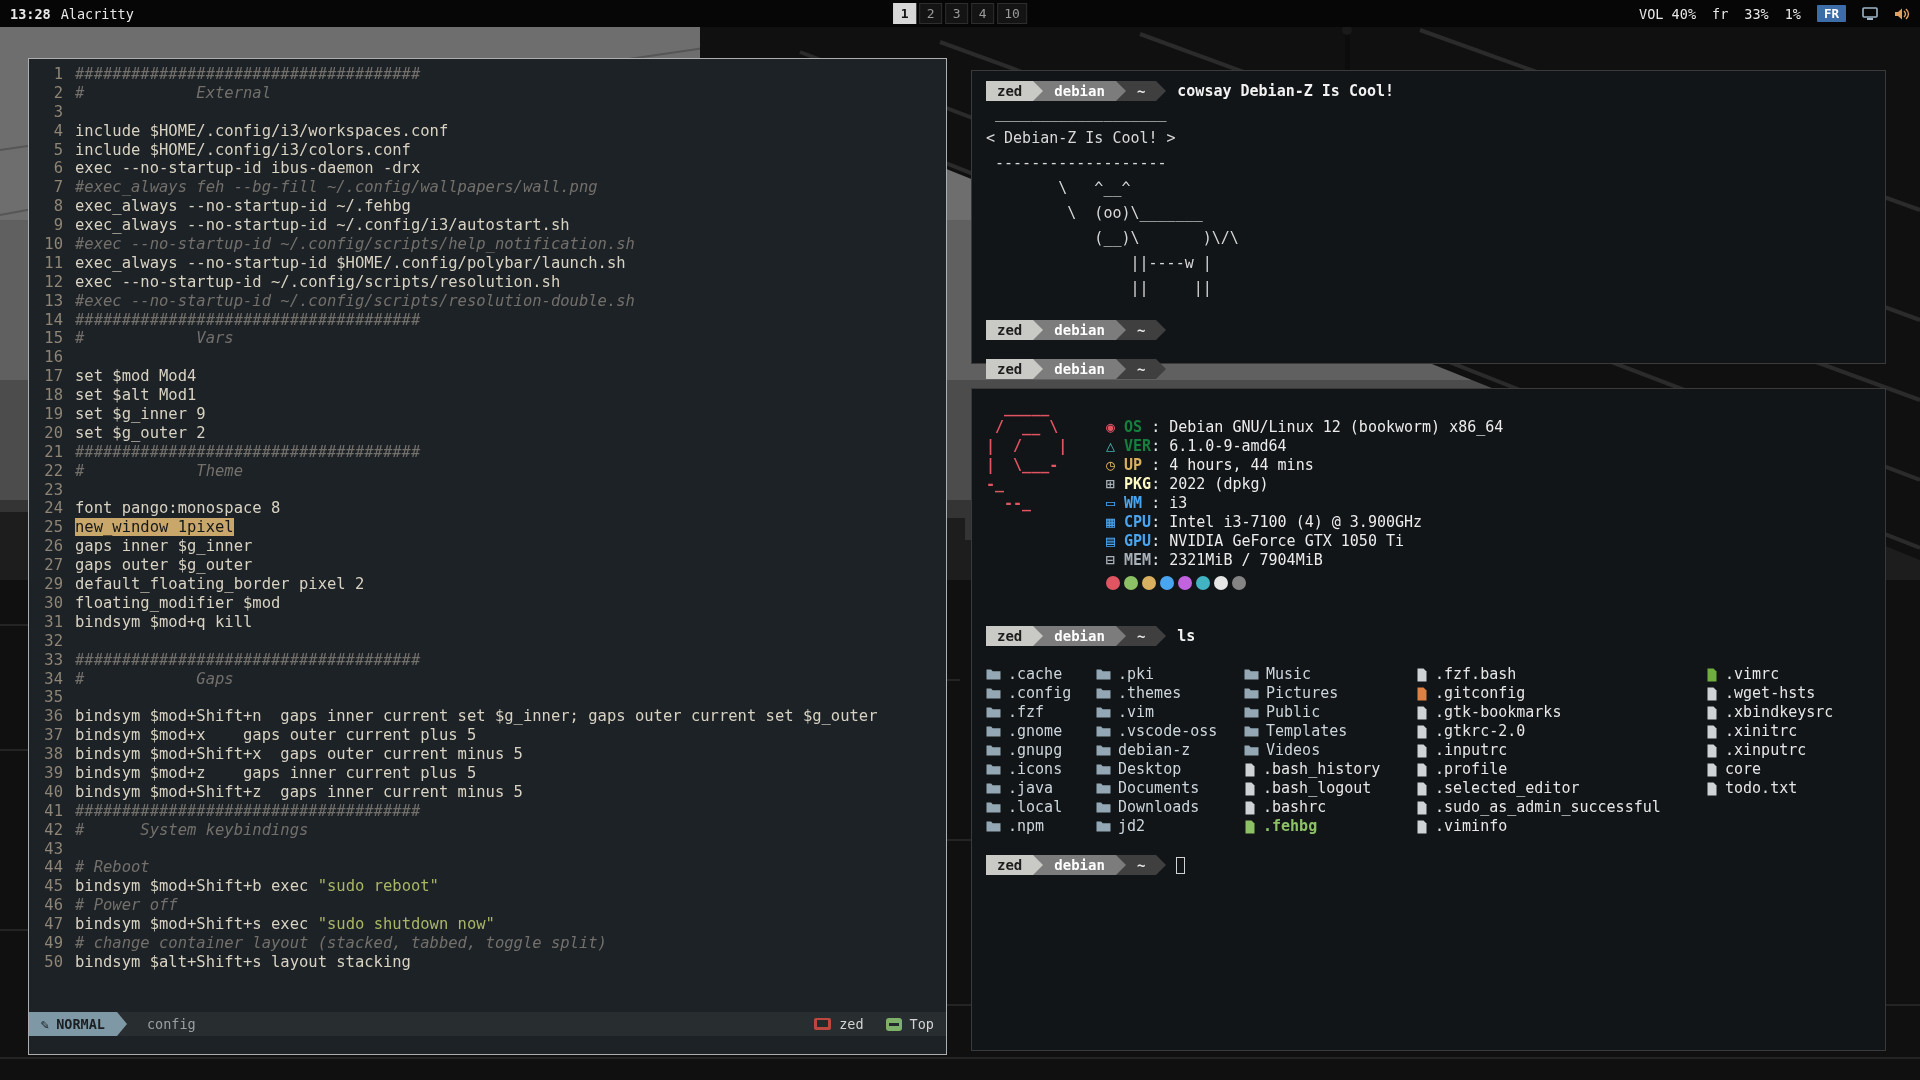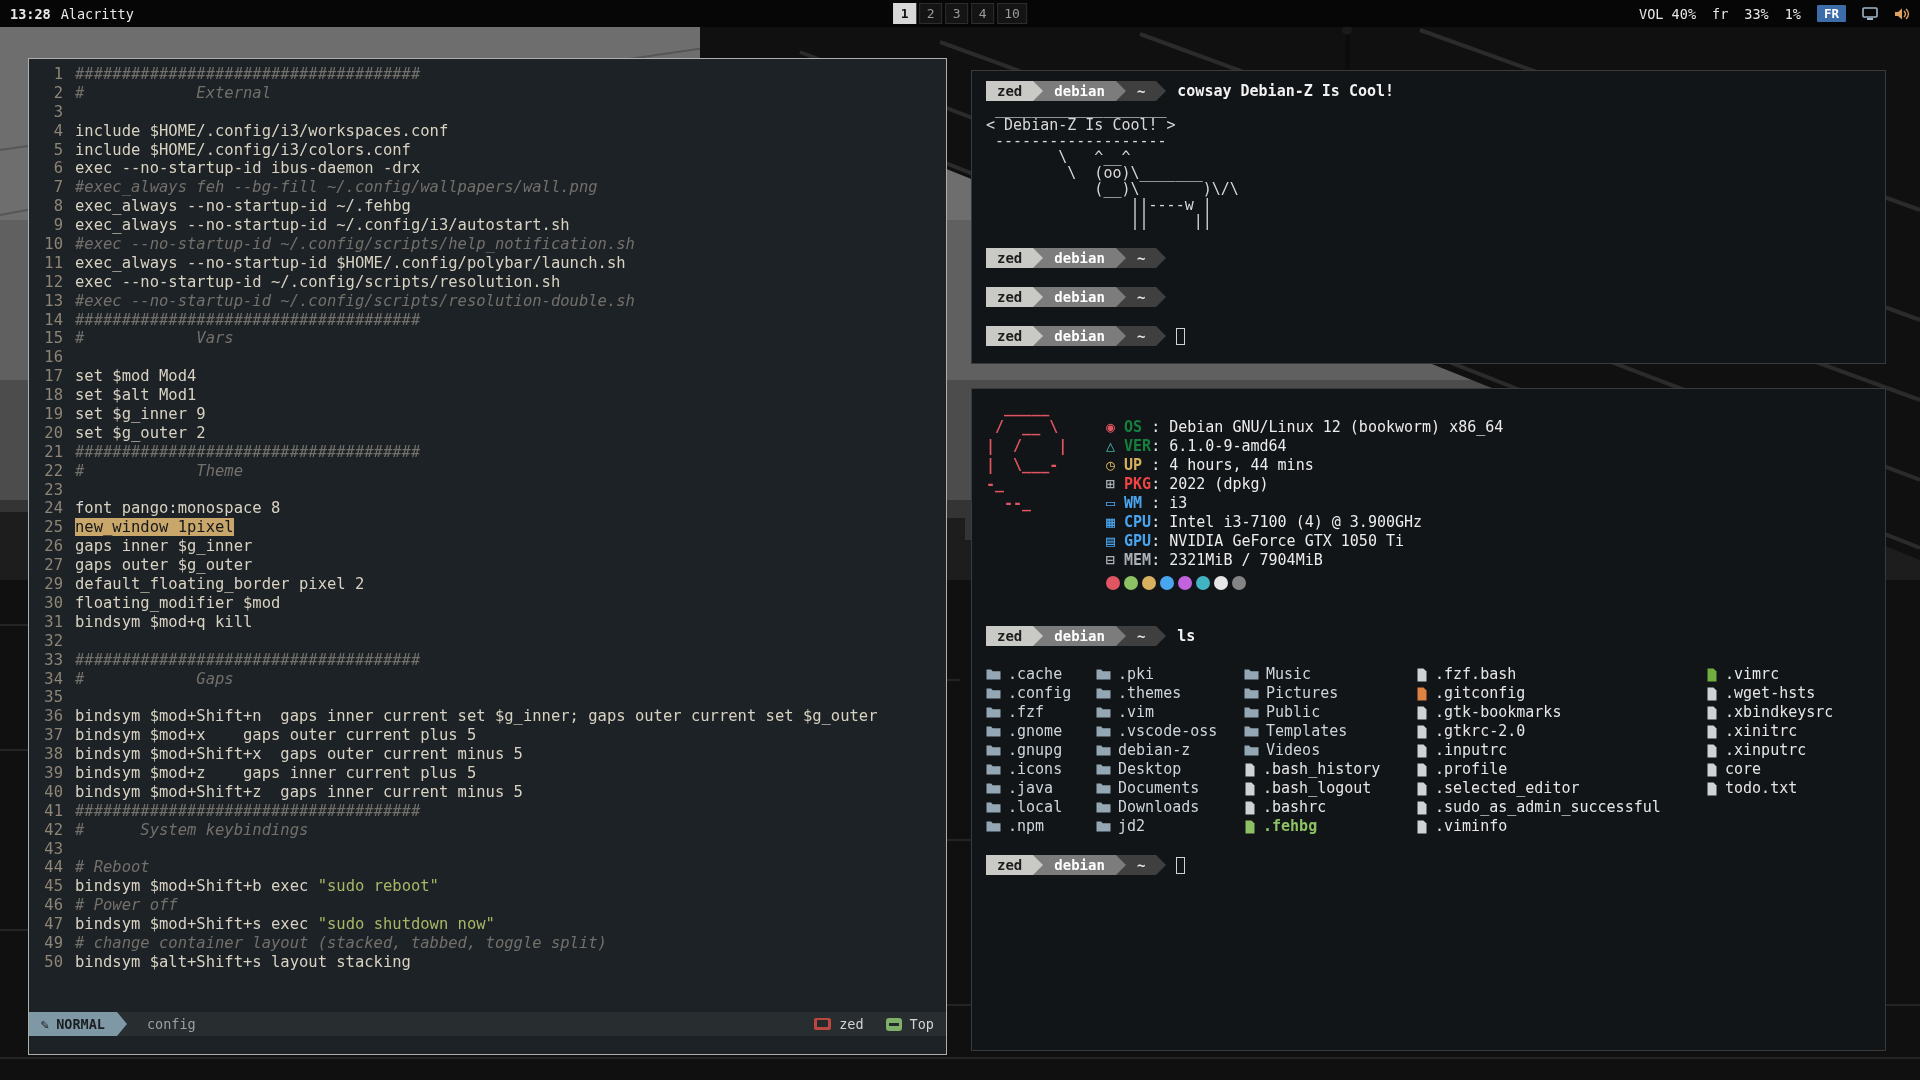--- a/index.html
+++ b/index.html
@@ -56,21 +56,21 @@
   .pseg{display:inline-flex;align-items:center;height:20px;padding:0 11px;font-weight:bold;font-size:14px}
   .ps1{background:#c9c9c5;color:#1d1d1d}
   .ps2{background:#7c7c7c;color:#fff}
   .ps3{background:#3f3f3f;color:#e9e9e9}
   .pa{width:0;height:0;border-top:10px solid transparent;border-bottom:10px solid transparent;display:inline-block}
   .pa1{border-left:10px solid #c9c9c5;background:#7c7c7c}
   .pa2{border-left:10px solid #7c7c7c;background:#3f3f3f}
   .pa3{border-left:10px solid #3f3f3f}
   .pcmd{margin-left:11px;font-weight:bold;color:#f2f2f2}
   .pcursor{display:inline-block;width:9px;height:17px;border:1px solid #d2d2d2;margin-left:10px}
-  pre.cow{font-size:15px;line-height:16px;color:#d8d8d8;white-space:pre}
+  pre.cow{font-size:15px;line-height:25px;color:#d8d8d8;white-space:pre}
 
   
   .ff{display:flex}
   .ff-logo{font-weight:bold;color:#e05561;white-space:pre;font-size:15px;line-height:19px;width:120px}
   .ff-info{margin-top:19px}
   .ff-row{height:19px;white-space:pre}
   .ff-l{font-weight:bold}
   .ff-sep{color:#e8e8e8}
   .ff-v{color:#ececec}
   .ff-pal{display:flex;gap:4px;margin-top:6px}
@@ -263,21 +263,21 @@
         <pre class="ff-logo">  _____
  /  __ \
 |  /    |
 |  \___-
 -_
   --_</pre>
         <div class="ff-info">
           <div class="ff-row"><span class="ff-l" style="color: rgb(224, 85, 97);">◉ </span><span class="ff-l" style="color: #15803d;">OS </span><span class="ff-sep">: </span><span class="ff-v">Debian GNU/Linux 12 (bookworm) x86_64</span></div>
           <div class="ff-row"><span class="ff-l" style="color: rgb(67, 179, 174);">△ </span><span class="ff-l" style="color: #15803d;">VER</span><span class="ff-sep">: </span><span class="ff-v">6.1.0-9-amd64</span></div>
           <div class="ff-row"><span class="ff-l" style="color: rgb(216, 176, 95);">◷ </span><span class="ff-l" style="color: rgb(216, 176, 95);">UP </span><span class="ff-sep">: </span><span class="ff-v">4 hours, 44 mins</span></div>
-          <div class="ff-row"><span class="ff-l" style="color: rgb(168, 176, 184);">⊞ </span><span class="ff-l" style="color: #ef4444; text-align: right;">PKG</span><span class="ff-sep">: </span><span class="ff-v">2022 (dpkg)</span></div>
+          <div class="ff-row"><span class="ff-l" style="color: rgb(168, 176, 184);">⊞ </span><span class="ff-l" style="color: #fef9c3; text-align: right;">PKG</span><span class="ff-sep">: </span><span class="ff-v">2022 (dpkg)</span></div>
           <div class="ff-row"><span class="ff-l" style="color: rgb(74, 165, 240);">▭ </span><span class="ff-l" style="color: rgb(74, 165, 240);">WM </span><span class="ff-sep">: </span><span class="ff-v">i3</span></div>
           <div class="ff-row"><span class="ff-l" style="color: rgb(74, 165, 240);">▦ </span><span class="ff-l" style="color: rgb(74, 165, 240);">CPU</span><span class="ff-sep">: </span><span class="ff-v">Intel i3-7100 (4) @ 3.900GHz</span></div>
           <div class="ff-row"><span class="ff-l" style="color: rgb(74, 165, 240);">▤ </span><span class="ff-l" style="color: rgb(74, 165, 240);">GPU</span><span class="ff-sep">: </span><span class="ff-v">NVIDIA GeForce GTX 1050 Ti</span></div>
           <div class="ff-row"><span class="ff-l" style="color: rgb(168, 176, 184);">⊟ </span><span class="ff-l" style="color: rgb(168, 176, 184);">MEM</span><span class="ff-sep">: </span><span class="ff-v">2321MiB / 7904MiB</span></div>
           <div class="ff-pal">
             <span class="dot" style="background: rgb(224, 85, 97);"></span>
             <span class="dot" style="background: rgb(140, 194, 101);"></span>
             <span class="dot" style="background: rgb(216, 176, 95);"></span>
             <span class="dot" style="background: rgb(74, 165, 240);"></span>
             <span class="dot" style="background: rgb(193, 98, 222);"></span>

